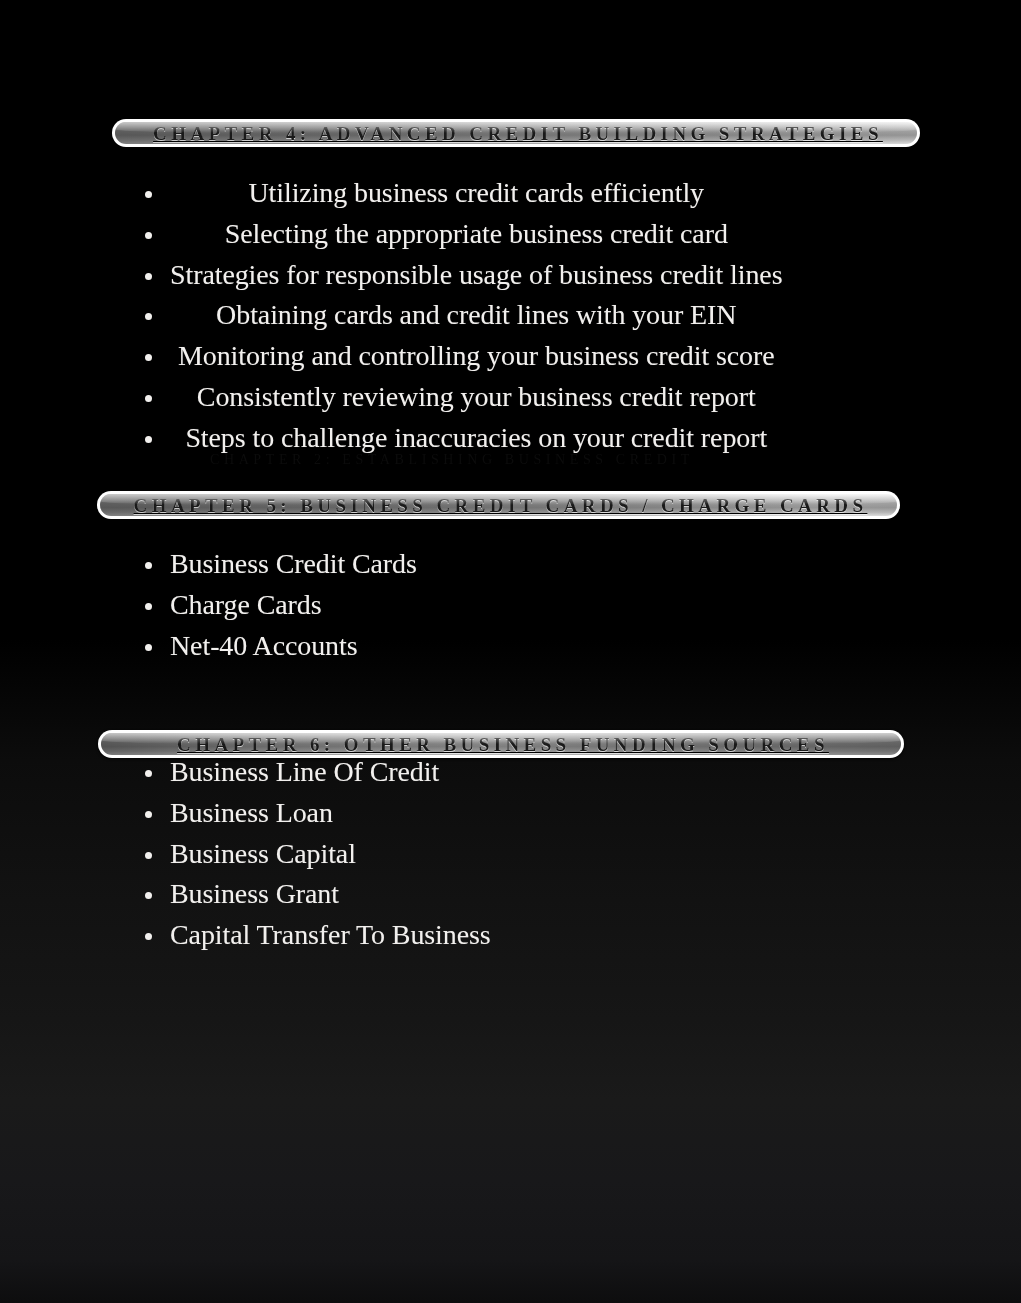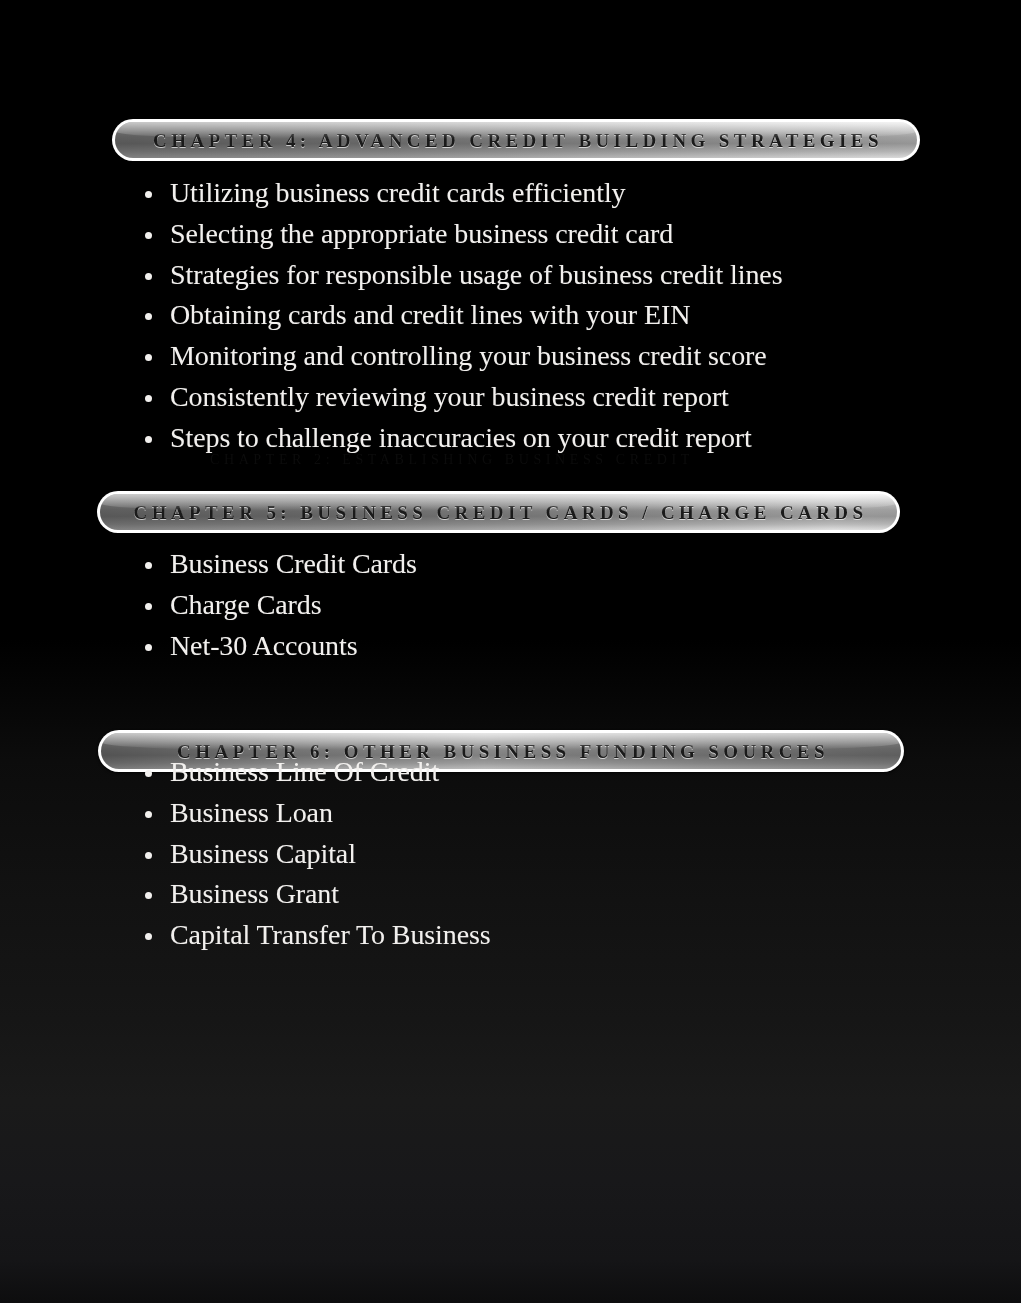--- a/index.html
+++ b/index.html
@@ -42,26 +42,27 @@
     letter-spacing: 4.6px;
     color: #0e0e0e;
     white-space: nowrap;
     opacity: 0.85;
     pointer-events: none;
   }
 
   
   .banner {
     position: absolute;
-    height: 42px;
+    height: 28px;
     border-radius: 21px;
     background: #ffffff;
     padding: 3px;
     box-sizing: border-box;
     box-shadow: 0 1px 3px rgba(0,0,0,0.85);
+    text-decoration: underline;
   }
 
   .banner-inner {
     position: relative;
     width: 100%;
     height: 100%;
     border-radius: 18px;
     display: flex;
     align-items: center;
     overflow: hidden;
@@ -172,40 +173,40 @@
 <div class="page">
 
   <div class="ghost-text">CHAPTER 2: ESTABLISHING BUSINESS CREDIT</div>
 
   <div class="banner metal-a" style="left:112px; top:119px; width:808px;">
     <div class="banner-inner">
       <div class="banner-label">CHAPTER 4: ADVANCED CREDIT BUILDING STRATEGIES</div>
     </div>
   </div>
 
-  <ul class="bullet-list" style="top:173px;">
+  <ul class="bullet-list" style="top:173px;text-align:center;">
     <li class="bullet-item">Utilizing business credit cards efficiently</li>
     <li class="bullet-item">Selecting the appropriate business credit card</li>
     <li class="bullet-item">Strategies for responsible usage of business credit lines</li>
     <li class="bullet-item">Obtaining cards and credit lines with your EIN</li>
     <li class="bullet-item">Monitoring and controlling your business credit score</li>
     <li class="bullet-item">Consistently reviewing your business credit report</li>
     <li class="bullet-item">Steps to challenge inaccuracies on your credit report</li>
   </ul>
 
   <div class="banner metal-b" style="left:97px; top:491px; width:803px;">
     <div class="banner-inner">
       <div class="banner-label">CHAPTER 5: BUSINESS CREDIT CARDS / CHARGE CARDS</div>
     </div>
   </div>
 
   <ul class="bullet-list" style="top:544px;">
     <li class="bullet-item">Business Credit Cards</li>
     <li class="bullet-item">Charge Cards</li>
-    <li class="bullet-item">Net-30 Accounts</li>
+    <li class="bullet-item">Net-40 Accounts</li>
   </ul>
 
   <div class="banner metal-c" style="left:98px; top:730px; width:806px;">
     <div class="banner-inner">
       <div class="banner-label">CHAPTER 6: OTHER BUSINESS FUNDING SOURCES</div>
     </div>
   </div>
 
   <ul class="bullet-list" style="top:752px;">
     <li class="bullet-item">Business Line Of Credit</li>

